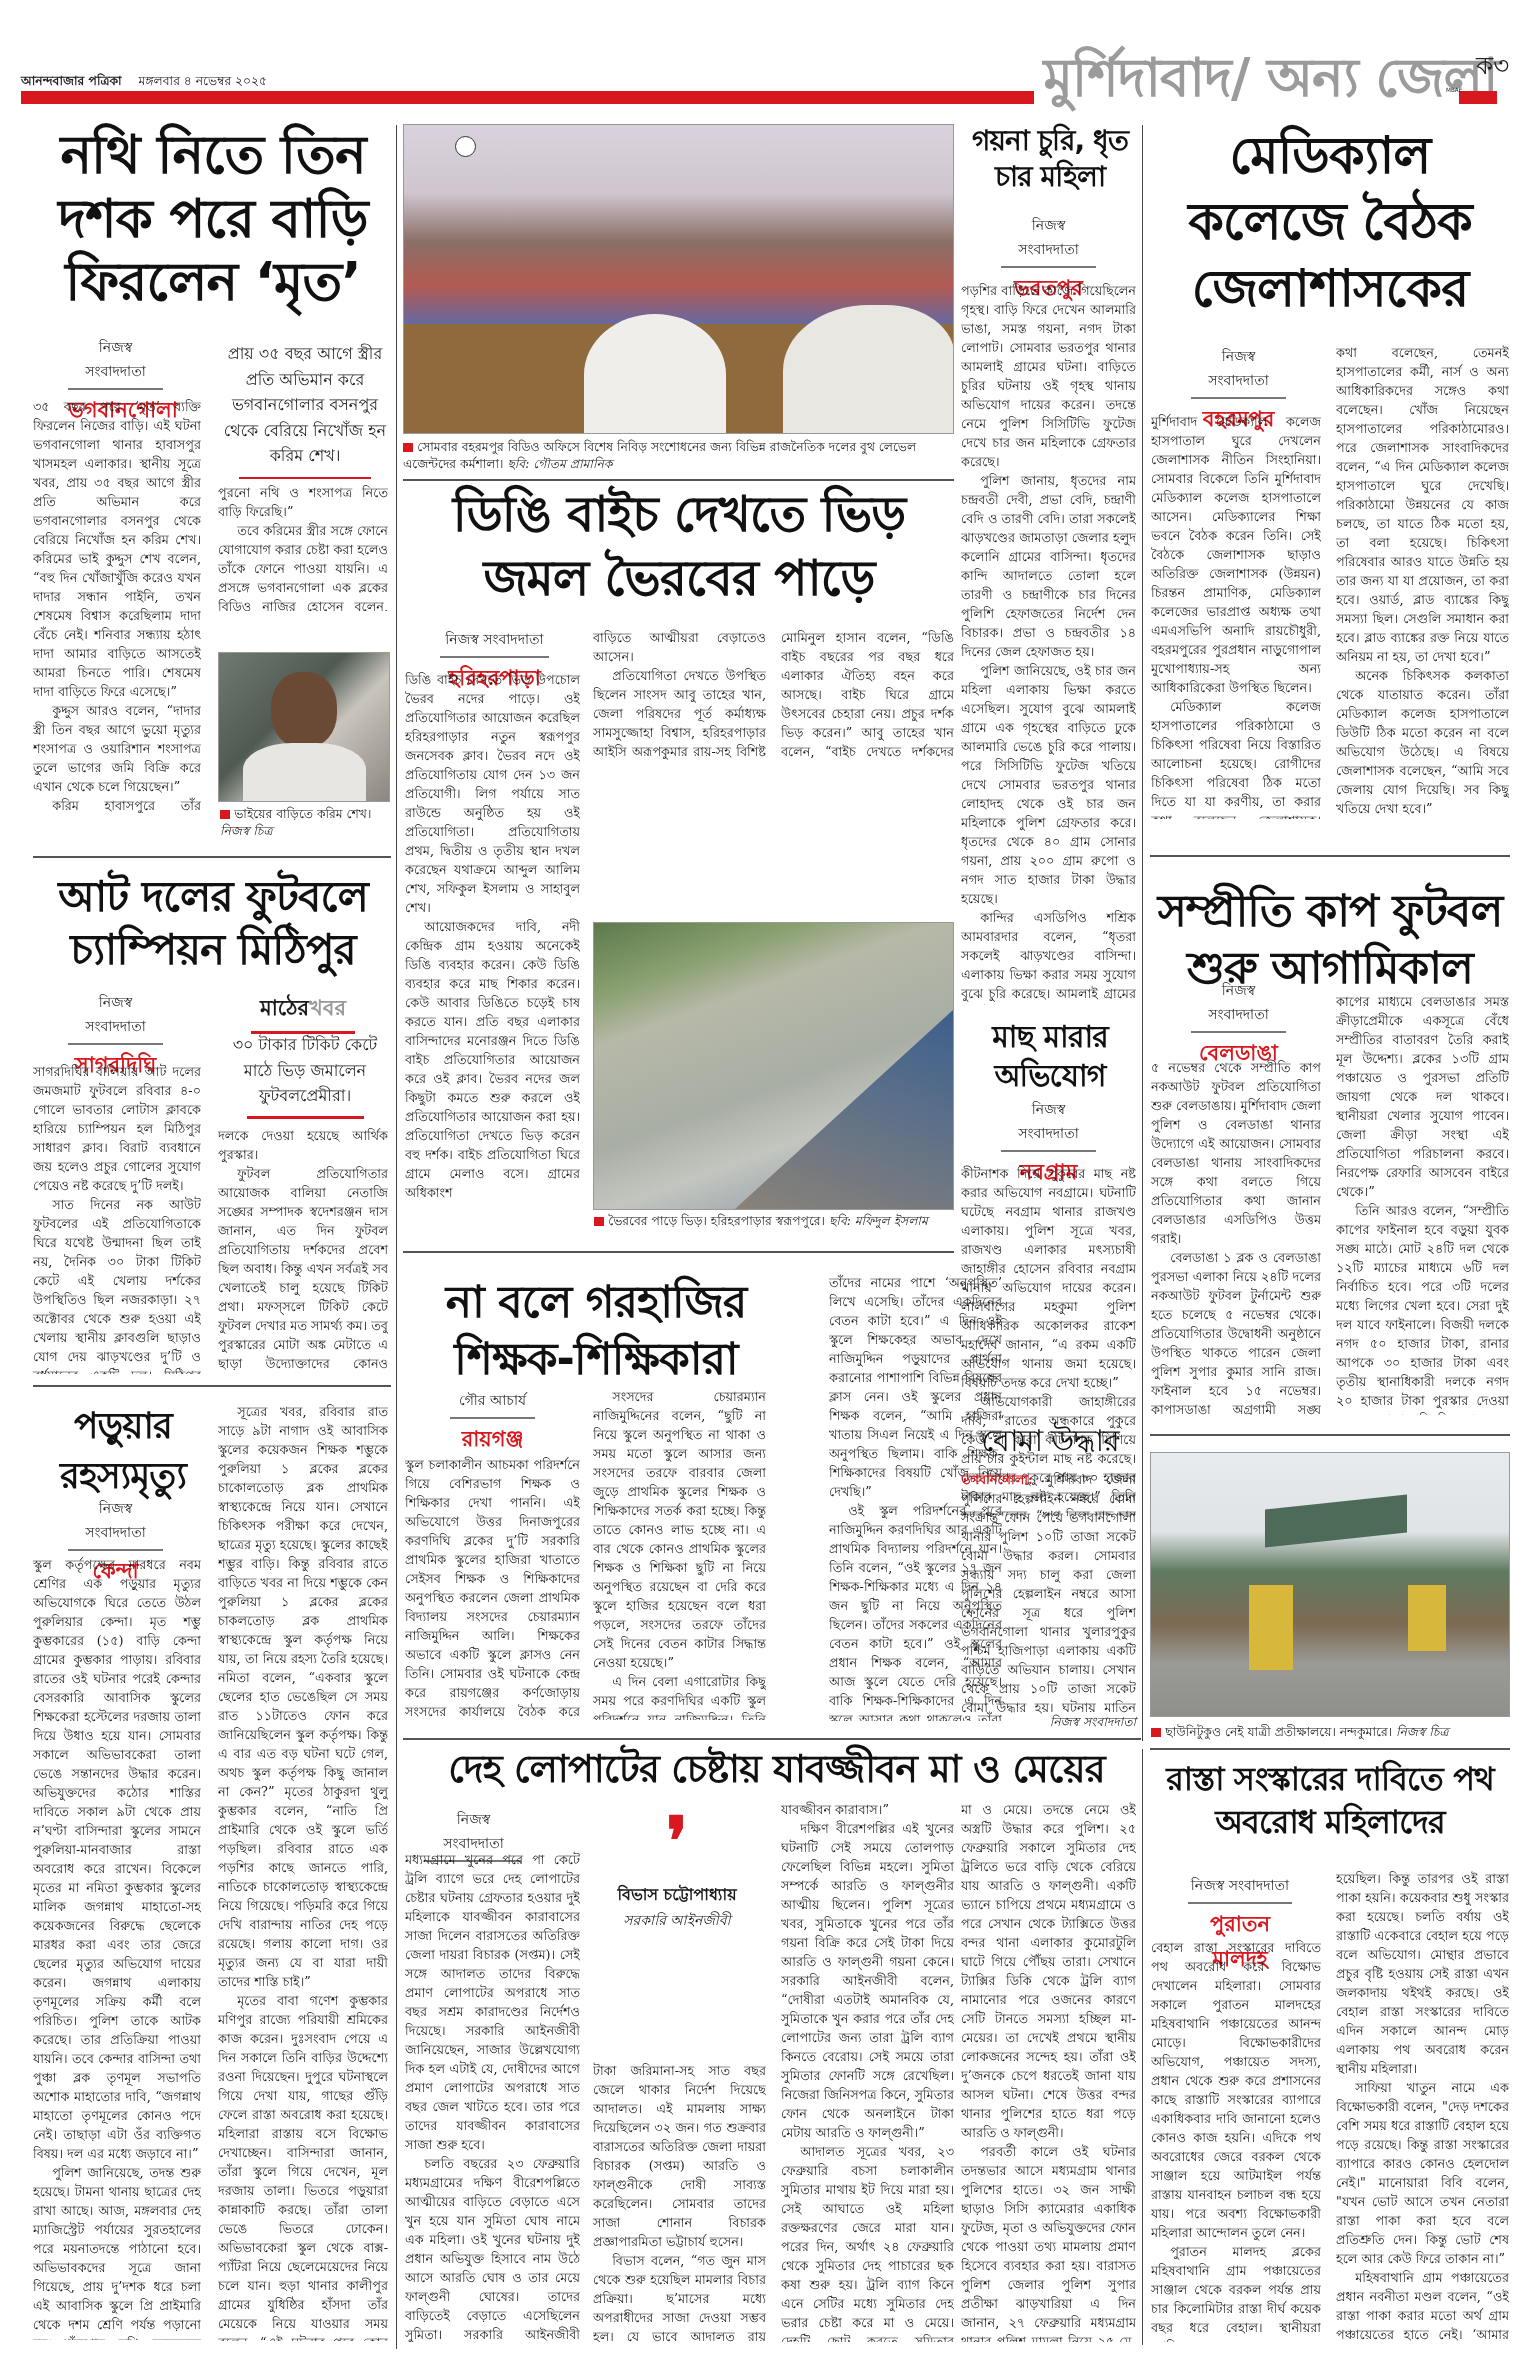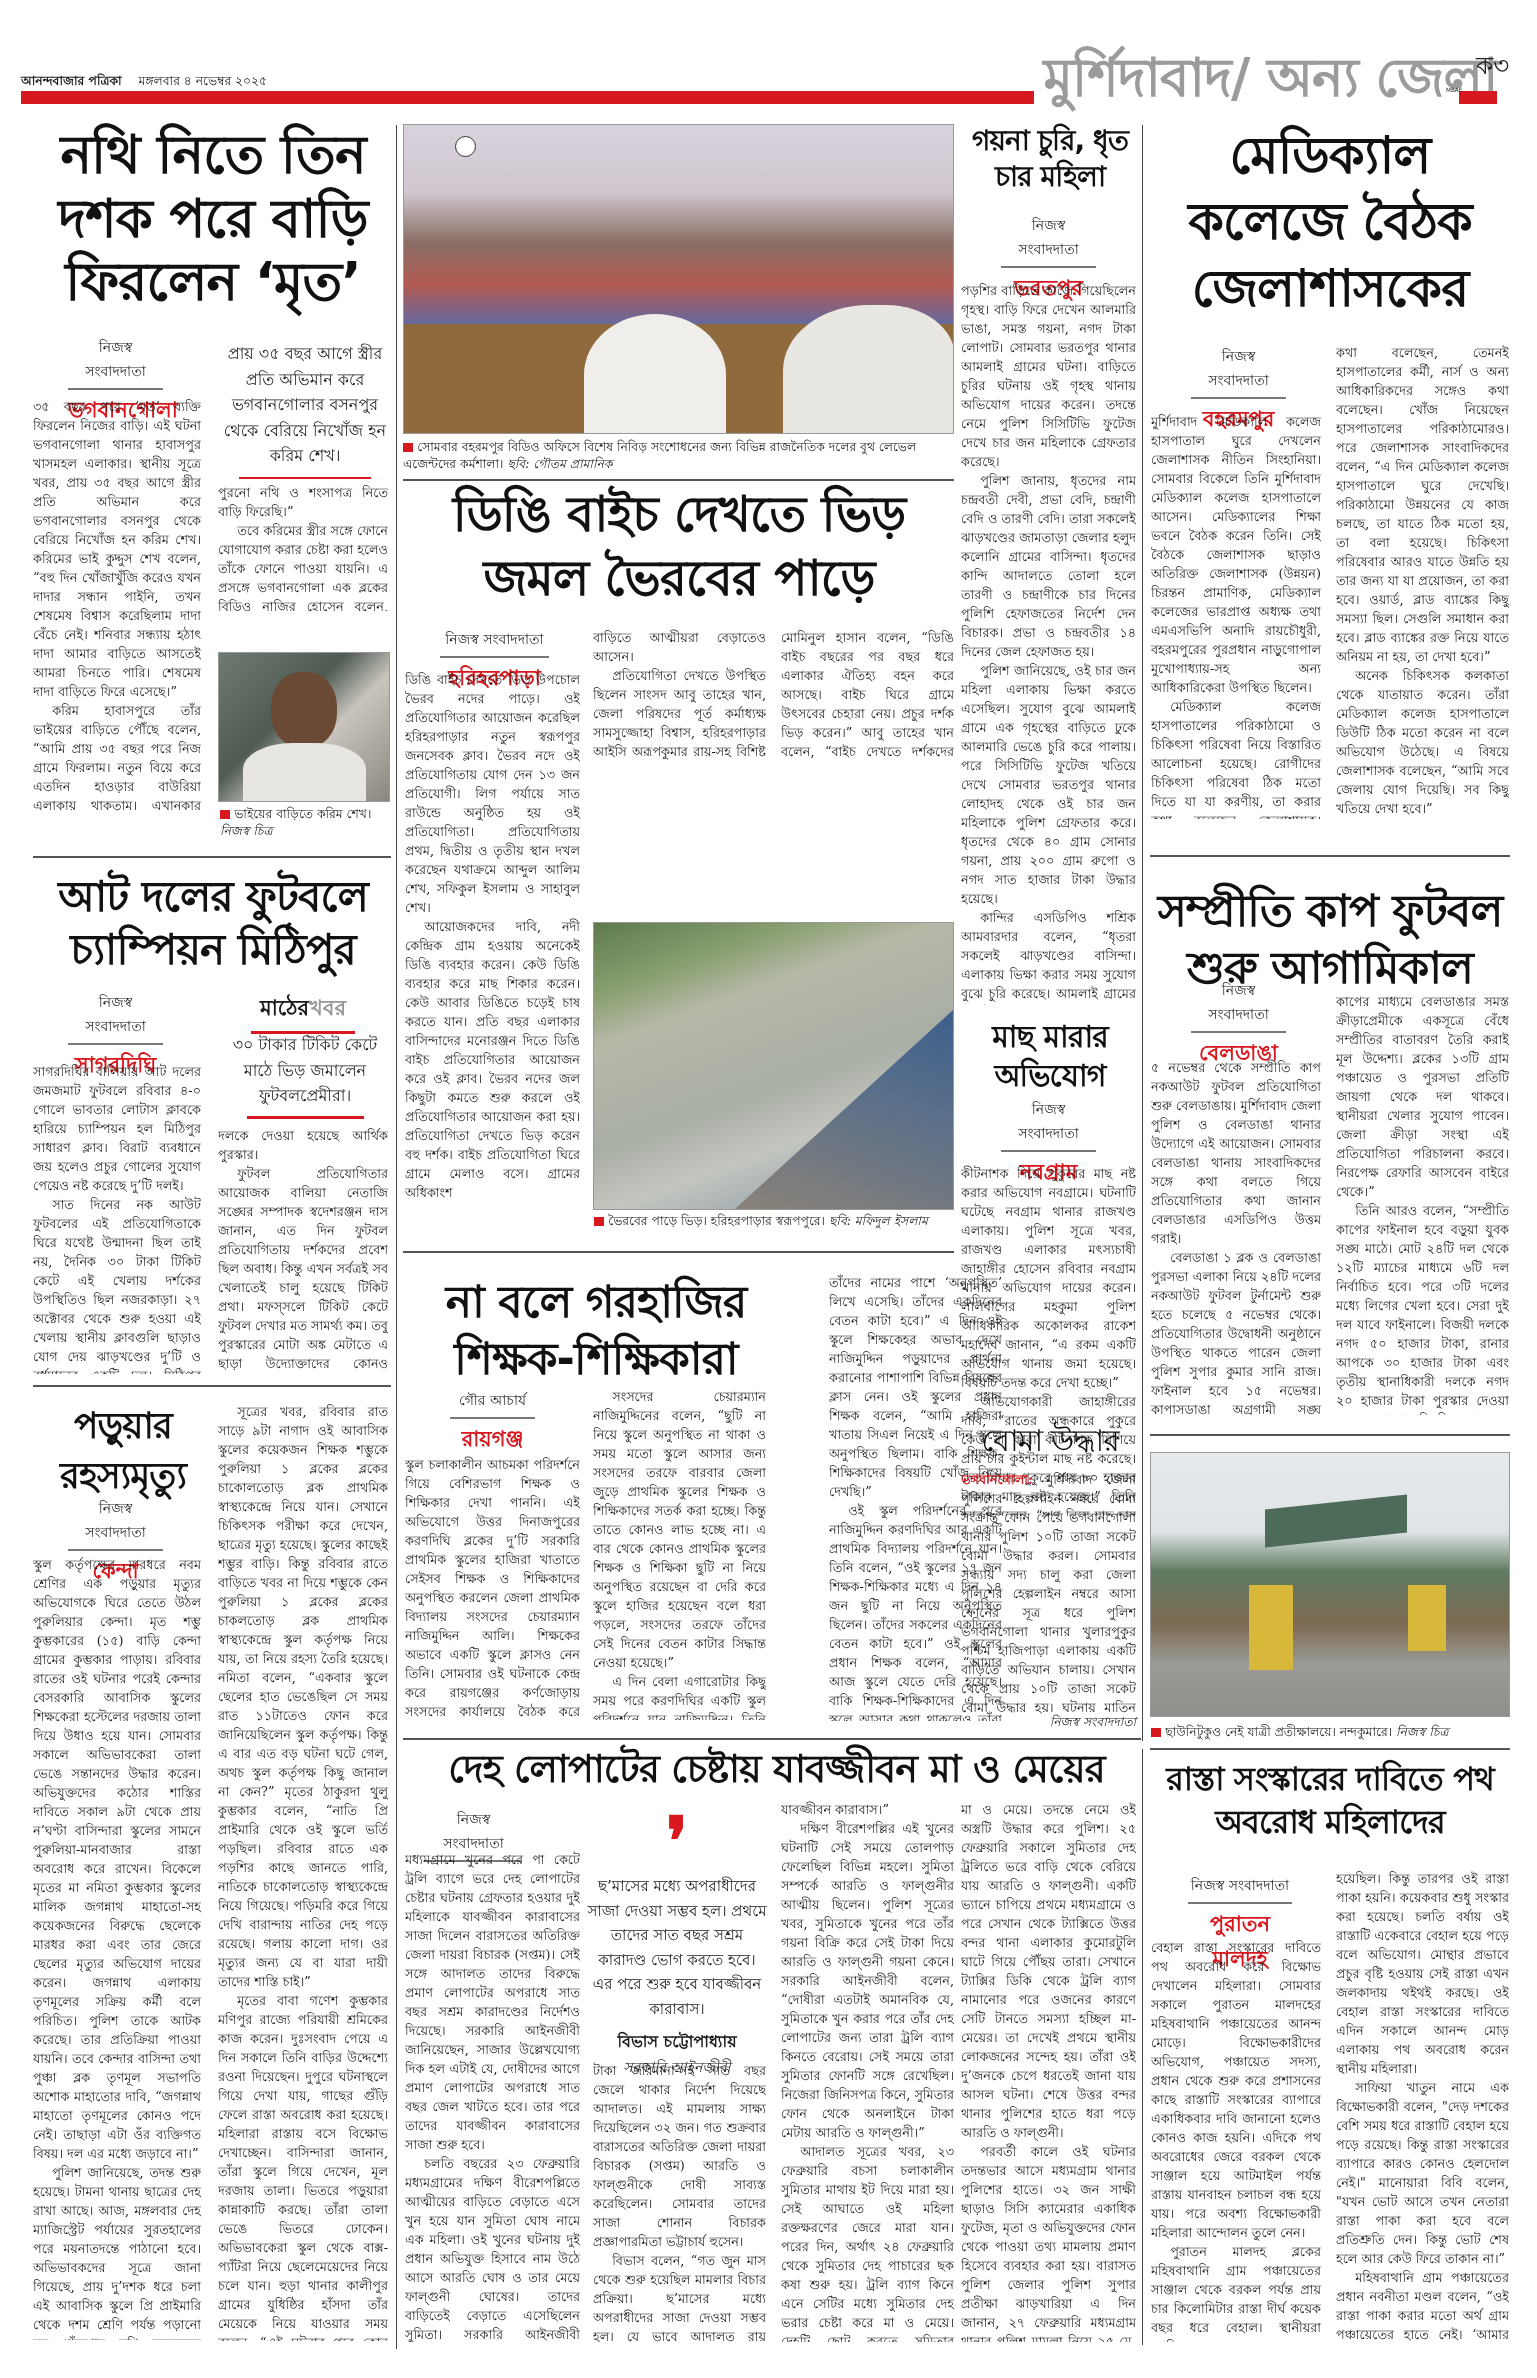--- a/index.html
+++ b/index.html
@@ -48,20 +48,21 @@
 <div class="abs" style="left:68px; top:336px; width:95px;">
   <div class="byline">নিজস্ব সংবাদদাতা</div>
   <div class="place">ভগবানগোলা</div>
 </div>
 <div class="abs" style="left:220px; top:341px; width:170px;">
   <div class="pull">প্রায় ৩৫ বছর আগে স্ত্রীর প্রতি অভিমান করে ভগবানগোলার বসনপুর থেকে বেরিয়ে নিখোঁজ হন করিম শেখ।</div>
   <div class="pull-rule" style="margin:7.6px 19px 0;"></div>
 </div>
 <div class="abs body" style="left:33px; top:397px; width:168px; height:416px; overflow:hidden;">
   <p class="first">৩৫ বছর পরে ‘মৃত’ ব্যক্তি ফিরলেন নিজের বাড়ি। এই ঘটনা ভগবানগোলা থানার হাবাসপুর খাসমহল এলাকার। স্থানীয় সূত্রে খবর, প্রায় ৩৫ বছর আগে স্ত্রীর প্রতি অভিমান করে ভগবানগোলার বসনপুর থেকে বেরিয়ে নিখোঁজ হন করিম শেখ। করিমের ভাই কুদ্দুস শেখ বলেন, “বহু দিন খোঁজাখুঁজি করেও যখন দাদার সন্ধান পাইনি, তখন শেষমেষ বিশ্বাস করেছিলাম দাদা বেঁচে নেই। শনিবার সন্ধ্যায় হঠাৎ দাদা আমার বাড়িতে আসতেই আমরা চিনতে পারি। শেষমেষ দাদা বাড়িতে ফিরে এসেছে।”</p>
+  <p>কুদ্দুস আরও বলেন, “দাদার স্ত্রী তিন বছর আগে ভুয়ো মৃত্যুর শংসাপত্র ও ওয়ারিশান শংসাপত্র তুলে ভাগের জমি বিক্রি করে এখান থেকে চলে গিয়েছেন।”</p>
   <p>করিম হাবাসপুরে তাঁর ভাইয়ের বাড়িতে পৌঁছে বলেন, “আমি প্রায় ৩৫ বছর পরে নিজ গ্রামে ফিরলাম। নতুন বিয়ে করে এতদিন হাওড়ার বাউরিয়া এলাকায় থাকতাম। এখানকার কারও সঙ্গে আমি যোগাযোগ রাখিনি। নির্বাচন কমিশনের বিশেষ নিবিড় সংশোধনে শংসাপত্র লাগবে, সেই</p>
 </div>
 <div class="abs body" style="left:218px; top:483px; width:170px; height:128px; overflow:hidden;">
   <p class="first">পুরনো নথি ও শংসাপত্র নিতে বাড়ি ফিরেছি।”</p>
   <p>তবে করিমের স্ত্রীর সঙ্গে ফোনে যোগাযোগ করার চেষ্টা করা হলেও তাঁকে ফোনে পাওয়া যায়নি। এ প্রসঙ্গে ভগবানগোলা এক ব্লকের বিডিও নাজির হোসেন বলেন, “বিষয়টি শুনিনি। এ রকম কোন অভিযোগও পাইনি। অভিযোগ পেলে খতিয়ে দেখা হবে।”</p>
 </div>
 <div class="abs photo" style="left:218px; top:652px; width:172px; height:150px; background:linear-gradient(135deg,#6e7a72 0%,#4e5a52 40%,#c9c5bd 60%,#8b8780 100%);">
   <div style="position:absolute; left:52px; top:19px; width:66px; height:76px; border-radius:45%; background:#6b4a35;"></div>
   <div style="position:absolute; left:24px; top:90px; width:123px; height:66px; border-radius:40% 40% 0 0; background:#e8e6e2;"></div>
 </div>
@@ -247,21 +248,20 @@
 <div class="abs hl" style="left:405px; top:1749px; width:743px; font-size:38px; white-space:nowrap;">দেহ লোপাটের চেষ্টায় যাবজ্জীবন মা ও মেয়ের</div>
 <div class="abs" style="left:426px; top:1808px; width:95px;">
   <div class="byline">নিজস্ব সংবাদদাতা</div>
 </div>
 <div class="abs body" style="left:405px; top:1850px; width:175px; height:492px; overflow:hidden;">
   <p class="first">মধ্যমগ্রামে খুনের পরে পা কেটে ট্রলি ব্যাগে ভরে দেহ লোপাটের চেষ্টার ঘটনায় গ্রেফতার হওয়ার দুই মহিলাকে যাবজ্জীবন কারাবাসের সাজা দিলেন বারাসতের অতিরিক্ত জেলা দায়রা বিচারক (সপ্তম)। সেই সঙ্গে আদালত তাদের বিরুদ্ধে প্রমাণ লোপাটের অপরাধে সাত বছর সশ্রম কারাদণ্ডের নির্দেশও দিয়েছে। সরকারি আইনজীবী জানিয়েছেন, সাজার উল্লেখযোগ্য দিক হল এটাই যে, দোষীদের আগে প্রমাণ লোপাটের অপরাধে সাত বছর জেল খাটতে হবে। তার পরে তাদের যাবজ্জীবন কারাবাসের সাজা শুরু হবে।</p>
   <p>চলতি বছরের ২৩ ফেব্রুয়ারি মধ্যমগ্রামের দক্ষিণ বীরেশপল্লিতে আত্মীয়ের বাড়িতে বেড়াতে এসে খুন হয়ে যান সুমিতা ঘোষ নামে এক মহিলা। ওই খুনের ঘটনায় দুই প্রধান অভিযুক্ত হিসাবে নাম উঠে আসে আরতি ঘোষ ও তার মেয়ে ফাল্গুনী ঘোষের। তাদের বাড়িতেই বেড়াতে এসেছিলেন সুমিতা। সরকারি আইনজীবী বিভাস চট্টোপাধ্যায় জানান, ভারতীয় ন্যায় সংহিতার ১০৩(১) অনুযায়ী, খুনের অপরাধে দোষীদের এক লক্ষ টাকা জরিমানা-সহ যাবজ্জীবন কারাবাস এবং প্রমাণ লোপাটের চেষ্টার অপরাধে ৫০ হাজার</p>
 </div>
 <div class="abs" style="left:587px; top:1808px; width:180px; text-align:center;">
   <div class="quote-mark">❜</div>
-  <div class="pull" style="font-size:15px; line-height:24.6px;">ছ’মাসের মধ্যে অপরাধীদের সাজা দেওয়া সম্ভব হল। প্রথমে তাদের সাত বছর সশ্রম কারাদণ্ড ভোগ করতে হবে। এর পরে শুরু হবে যাবজ্জীবন কারাবাস।</div>
   <div style="font-weight:bold; font-size:16px; margin-top:7.6px;">বিভাস চট্টোপাধ্যায়</div>
   <div style="font-style:italic; font-size:14px;">সরকারি আইনজীবী</div>
 </div>
 <div class="abs body" style="left:593px; top:2061px; width:173px; height:281px; overflow:hidden;">
   <p class="first">টাকা জরিমানা-সহ সাত বছর জেলে থাকার নির্দেশ দিয়েছে আদালত। এই মামলায় সাক্ষ্য দিয়েছিলেন ৩২ জন। গত শুক্রবার বারাসতের অতিরিক্ত জেলা দায়রা বিচারক (সপ্তম) আরতি ও ফাল্গুনীকে দোষী সাব্যস্ত করেছিলেন। সোমবার তাদের সাজা শোনান বিচারক প্রজ্ঞাপারমিতা ভট্টাচার্য হুসেন।</p>
   <p>বিভাস বলেন, “গত জুন মাস থেকে শুরু হয়েছিল মামলার বিচার প্রক্রিয়া। ছ’মাসের মধ্যে অপরাধীদের সাজা দেওয়া সম্ভব হল। যে ভাবে আদালত রায় দিয়েছে, তাতে দোষীরা দীর্ঘ সময় জেলে থাকবে। প্রমাণ লোপাটের অপরাধের জন্য প্রথমে তাদের সাত বছর সশ্রম কারাদণ্ড ভোগ করতে হবে। এর পরে শুরু হবে</p>
 </div>
 <div class="abs body" style="left:781px; top:1800px; width:173px; height:542px; overflow:hidden;">
   <p class="first">যাবজ্জীবন কারাবাস।”</p>
   <p>দক্ষিণ বীরেশপল্লির এই খুনের ঘটনাটি সেই সময়ে তোলপাড় ফেলেছিল বিভিন্ন মহলে। সুমিতা সম্পর্কে আরতি ও ফাল্গুনীর আত্মীয় ছিলেন। পুলিশ সূত্রের খবর, সুমিতাকে খুনের পরে তাঁর গয়না বিক্রি করে সেই টাকা দিয়ে আরতি ও ফাল্গুনী গয়না কেনে। সরকারি আইনজীবী বলেন, “দোষীরা এতটাই অমানবিক যে, সুমিতাকে খুন করার পরে তাঁর দেহ লোপাটের জন্য তারা ট্রলি ব্যাগ কিনতে বেরোয়। সেই সময়ে তারা সুমিতার ফোনটি সঙ্গে রেখেছিল। নিজেরা জিনিসপত্র কিনে, সুমিতার ফোন থেকে অনলাইনে টাকা মেটায় আরতি ও ফাল্গুনী।”</p>

